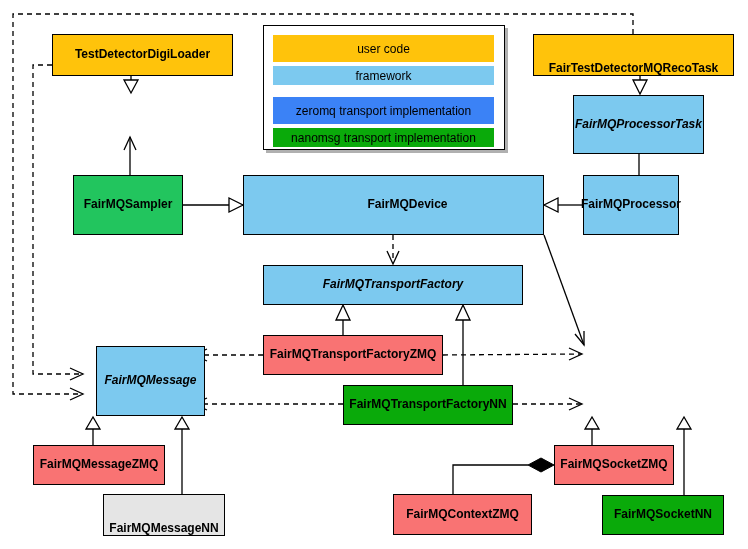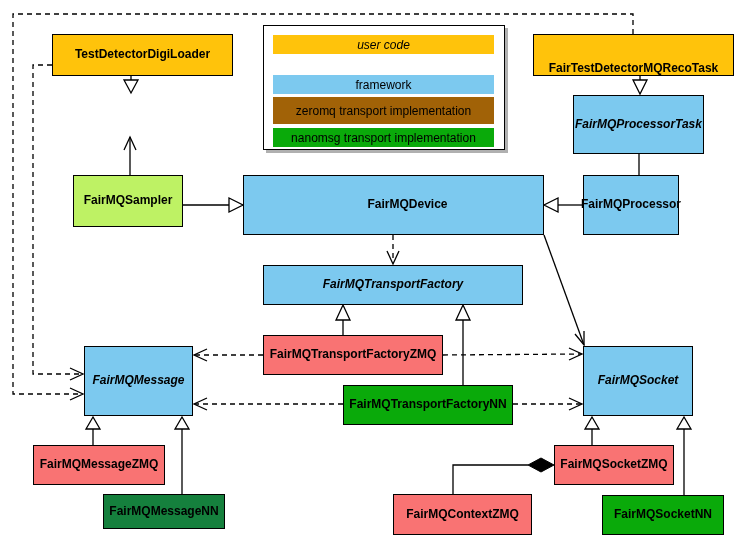--- a/index.html
+++ b/index.html
@@ -128,47 +128,47 @@
       <polygon class="tri" points="684,417 677,429 691,429"></polygon>
     </g>
 
     <g>
       <path class="edge-line" d="M453,494 L453,465 L528,465"></path>
       <polygon class="diamond" points="528,465 541,458 554,465 541,472"></polygon>
     </g>
   </svg>
 
   <div class="legend-frame" style="left:263px;top:25px;width:242px;height:125px;"></div>
-  <div class="legend-item" style="left: 273px; top: 35px; width: 221px; height: 19px; background-color: rgb(255, 195, 11); font-style: italic;">
+  <div class="legend-item" style="left: 273px; top: 35px; width: 221px; height: 27px; background-color: rgb(255, 195, 11);">
     <span>user code</span>
   </div>
-  <div class="legend-item" style="left: 273px; top: 75px; width: 221px; height: 19px; background-color: rgb(124, 201, 239);">
+  <div class="legend-item" style="left: 273px; top: 66px; width: 221px; height: 19px; background-color: rgb(124, 201, 239);">
     <span>framework</span>
   </div>
-  <div class="legend-item" style="left: 273px; top: 97px; width: 221px; height: 27px; background-color: #a16207;">
+  <div class="legend-item" style="left: 273px; top: 97px; width: 221px; height: 27px; background-color: #3b82f6;">
     <span>zeromq transport implementation</span>
   </div>
   <div class="legend-item" style="left: 273px; top: 128px; width: 221px; height: 19px; background-color: rgb(10, 170, 10);">
     <span>nanomsg transport implementation</span>
   </div>
 
   <div class="node" style="left: 52px; top: 34px; width: 181px; height: 42px; background-color: rgb(255, 195, 11);">
       <span>TestDetectorDigiLoader</span>
     </div>
 
   <div class="node" style="left: 533px; top: 34px; width: 201px; height: 42px; background-color: rgb(255, 195, 11); align-items: flex-end;">
       <span>FairTestDetectorMQRecoTask</span>
     </div>
 
 
   <div class="node abstract" style="left: 573px; top: 95px; width: 131px; height: 59px; background-color: rgb(124, 201, 239);">
       <span>FairMQProcessorTask</span>
     </div>
 
-  <div class="node" style="left: 73px; top: 175px; width: 110px; height: 52px; background-color: #bef264;">
+  <div class="node" style="left: 73px; top: 175px; width: 110px; height: 60px; background-color: #22c55e;">
       <span>FairMQSampler</span>
     </div>
 
   <div class="node" style="left: 243px; top: 175px; width: 301px; height: 60px; background-color: rgb(124, 201, 239); padding-left: 28px;">
       <span>FairMQDevice</span>
     </div>
 
   <div class="node" style="left: 583px; top: 175px; width: 96px; height: 60px; background-color: rgb(124, 201, 239);">
       <span>FairMQProcessor</span>
     </div>
@@ -178,33 +178,30 @@
     </div>
 
   <div class="node" style="left: 263px; top: 335px; width: 180px; height: 40px; background-color: rgb(249, 115, 115);">
       <span>FairMQTransportFactoryZMQ</span>
     </div>
 
   <div class="node" style="left: 343px; top: 385px; width: 170px; height: 40px; background-color: rgb(10, 170, 10);">
       <span>FairMQTransportFactoryNN</span>
     </div>
 
-  <div class="node abstract" style="left: 84px; top: 346px; width: 109px; height: 70px; background-color: rgb(124, 201, 239);">
+  <div class="node abstract" style="left: 96px; top: 346px; width: 109px; height: 70px; background-color: rgb(124, 201, 239);">
       <span>FairMQMessage</span>
     </div>
 
-  <div class="node abstract" style="left: 583px; top: 346px; width: 110px; height: 70px; background-color: rgb(124, 201, 239);">
-      <span>FairMQSocket</span>
-    </div>
 
   <div class="node" style="left: 33px; top: 445px; width: 132px; height: 40px; background-color: rgb(249, 115, 115);">
       <span>FairMQMessageZMQ</span>
     </div>
 
-  <div class="node" style="left: 103px; top: 494px; width: 122px; height: 35px; background-color: #15803d;">
+  <div class="node" style="left: 103px; top: 494px; width: 122px; height: 42px; background-color: #e5e5e5; align-items: flex-end;">
       <span>FairMQMessageNN</span>
     </div>
 
   <div class="node" style="left: 393px; top: 494px; width: 139px; height: 41px; background-color: rgb(249, 115, 115);">
       <span>FairMQContextZMQ</span>
     </div>
 
   <div class="node" style="left: 554px; top: 445px; width: 120px; height: 40px; background-color: rgb(249, 115, 115);">
       <span>FairMQSocketZMQ</span>
     </div>

